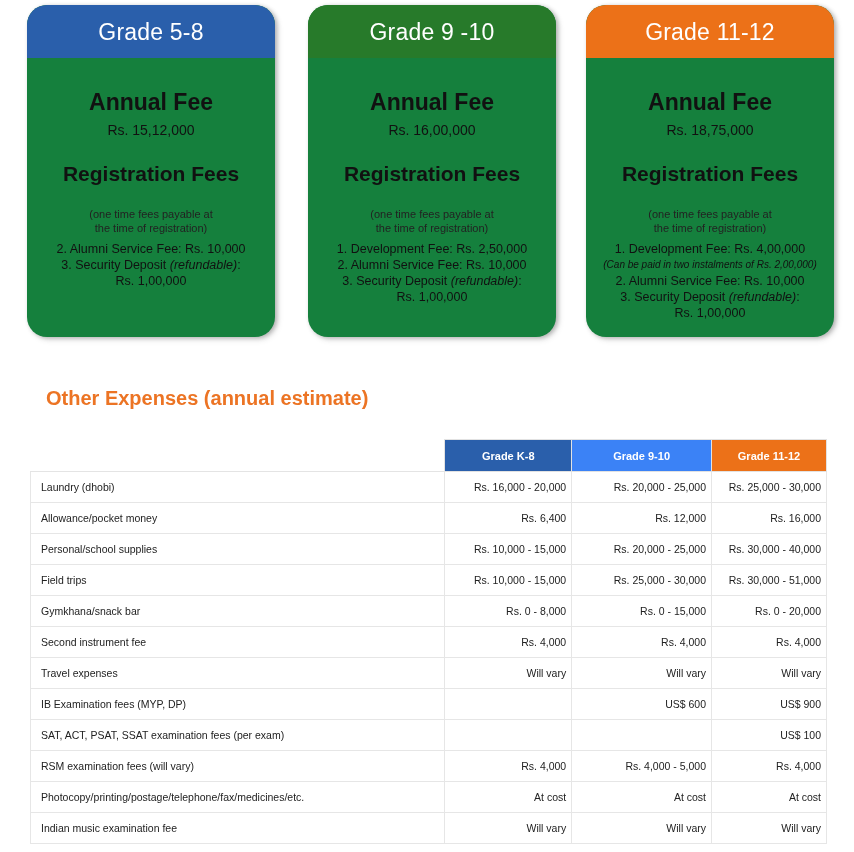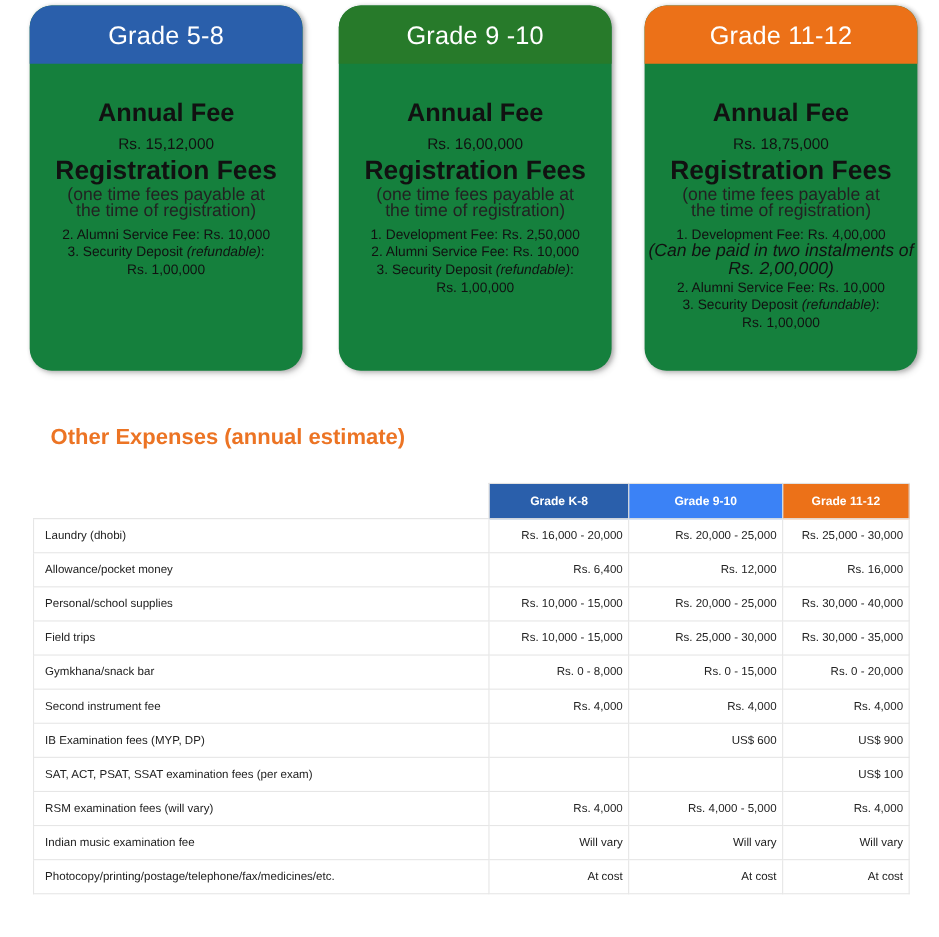--- a/index.html
+++ b/index.html
@@ -25,24 +25,24 @@
   .card-1 { left: 27px; }
   .card-2 { left: 308px; }
   .card-3 { left: 586px; }
   .card-header {
     height: 53px; border-radius: 20px 20px 0 0;
     color: #fff; font-size: 23px; line-height: 55px; letter-spacing: 0.2px;
   }
   .card-body { padding-top: 32px; }
   .annual-title { font-weight: bold; font-size: 23px; line-height: 24px; }
   .annual-value { font-size: 14px; line-height: 28px; margin-top: 2px; }
-  .reg-title { font-weight: bold; font-size: 24px; line-height: 24px; }
-  .reg-note { font-size: 16px; line-height: 14px; margin-top: 3px; color: #222; }
+  .reg-title { font-weight: bold; font-size: 21px; line-height: 24px; margin-top: 18px; }
+  .reg-note { font-size: 11px; line-height: 14px; margin-top: 21px; color: #222; }
   .reg-list { list-style: none; margin-top: 6px; font-size: 12.5px; line-height: 16px; color: #111; }
-  .reg-list .sub-note { font-style: italic; font-size: 16px; }
+  .reg-list .sub-note { font-style: italic; font-size: 10px; }
   .reg-list em { font-style: italic; }
 
   
   .section-title {
     position: absolute; left: 46px; top: 387px;
     font-size: 20px; font-weight: bold; color: #ec7424;
   }
 
   
   .expenses {
@@ -159,59 +159,65 @@
       <tr>
         <td>Personal/school supplies</td>
         <td class="num">Rs. 10,000 - 15,000</td>
         <td class="num">Rs. 20,000 - 25,000</td>
         <td class="num">Rs. 30,000 - 40,000</td>
       </tr>
       <tr>
         <td>Field trips</td>
         <td class="num">Rs. 10,000 - 15,000</td>
         <td class="num">Rs. 25,000 - 30,000</td>
-        <td class="num">Rs. 30,000 - 35,000</td>
+        <td class="num">Rs. 30,000 - 51,000</td>
       </tr>
       <tr>
         <td>Gymkhana/snack bar</td>
         <td class="num">Rs. 0 - 8,000</td>
         <td class="num">Rs. 0 - 15,000</td>
         <td class="num">Rs. 0 - 20,000</td>
       </tr>
       <tr>
         <td>Second instrument fee</td>
         <td class="num">Rs. 4,000</td>
         <td class="num">Rs. 4,000</td>
         <td class="num">Rs. 4,000</td>
       </tr>
       <tr>
+        <td>Travel expenses</td>
+        <td class="num">Will vary</td>
+        <td class="num">Will vary</td>
+        <td class="num">Will vary</td>
+      </tr>
+      <tr>
         <td>IB Examination fees (MYP, DP)</td>
         <td class="num"></td>
         <td class="num">US$ 600</td>
         <td class="num">US$ 900</td>
       </tr>
       <tr>
         <td>SAT, ACT, PSAT, SSAT examination fees (per exam)</td>
         <td class="num"></td>
         <td class="num"></td>
         <td class="num">US$ 100</td>
       </tr>
       <tr>
         <td>RSM examination fees (will vary)</td>
         <td class="num">Rs. 4,000</td>
         <td class="num">Rs. 4,000 - 5,000</td>
         <td class="num">Rs. 4,000</td>
       </tr>
       <tr>
-        <td>Indian music examination fee</td>
-        <td class="num">Will vary</td>
-        <td class="num">Will vary</td>
-        <td class="num">Will vary</td>
-      </tr>
-      <tr>
         <td>Photocopy/printing/postage/telephone/fax/medicines/etc.</td>
         <td class="num">At cost</td>
         <td class="num">At cost</td>
         <td class="num">At cost</td>
       </tr>
+      <tr>
+        <td>Indian music examination fee</td>
+        <td class="num">Will vary</td>
+        <td class="num">Will vary</td>
+        <td class="num">Will vary</td>
+      </tr>
     </tbody>
   </table>
 </div>
 
 </body></html>

